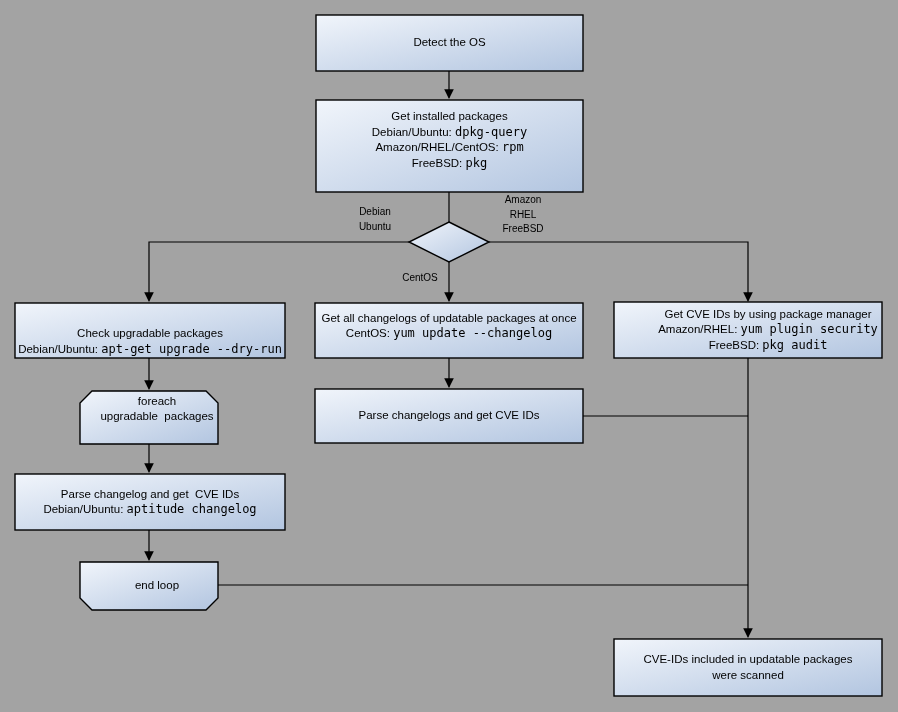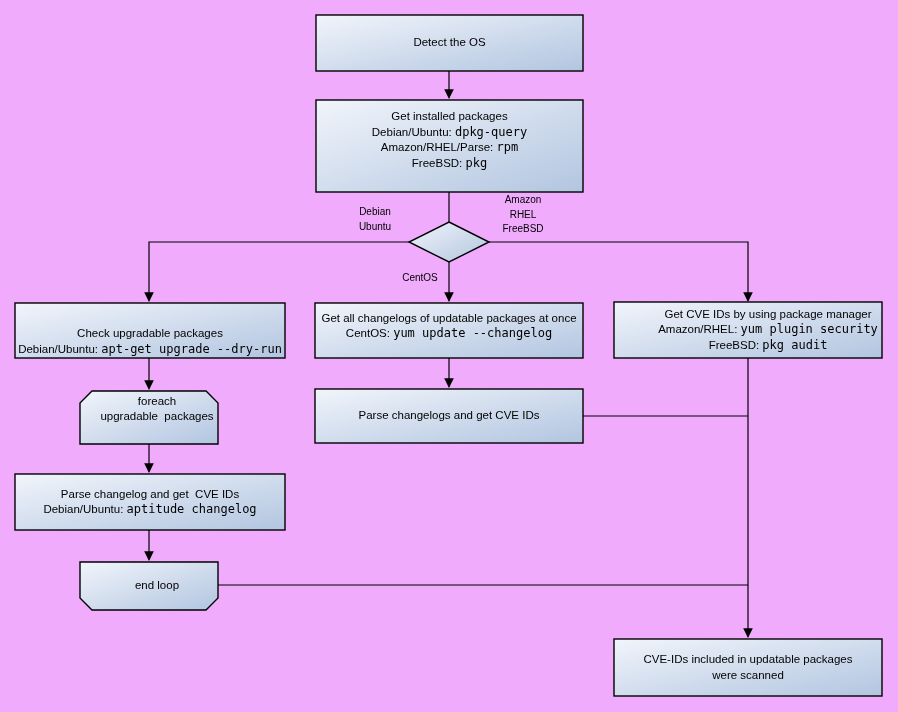--- a/index.html
+++ b/index.html
@@ -4,21 +4,21 @@
 <style>
   html, body {
     margin: 0;
     padding: 0;
     background: #ffffff;
   }
   .canvas {
     position: relative;
     width: 898px;
     height: 712px;
-    background: #f0abfc;
+    background: #a3a3a3;
     font-family: "Liberation Sans", sans-serif;
     color: #000000;
     overflow: hidden;
   }
   .canvas svg {
     position: absolute;
     left: 0;
     top: 0;
   }
   .node {
@@ -91,21 +91,21 @@
     </g>
   </svg>
 
   <div class="node" style="left:316px; top:15px; width:267px; height:56px;">
     <div class="line">Detect the OS</div>
   </div>
 
   <div class="node" style="left:316px; top:94px; width:267px; height:92px;">
     <div class="line">Get installed packages</div>
     <div class="line"><span>Debian/Ubuntu: </span><span class="cmd">dpkg-query</span></div>
-    <div class="line"><span>Amazon/RHEL/Parse: </span><span class="cmd">rpm</span></div>
+    <div class="line"><span>Amazon/RHEL/CentOS: </span><span class="cmd">rpm</span></div>
     <div class="line"><span>FreeBSD: </span><span class="cmd">pkg</span></div>
   </div>
 
   <div class="node" style="left:15px; top:303px; width:270px; height:55px;margin-top:11px;">
     <div class="line">Check upgradable packages</div>
     <div class="line"><span>Debian/Ubuntu: </span><span class="cmd">apt-get upgrade --dry-run</span></div>
   </div>
 
   <div class="node" style="left:88px; top:391px; width:138px; height:36px;">
     <div class="line">foreach</div>

